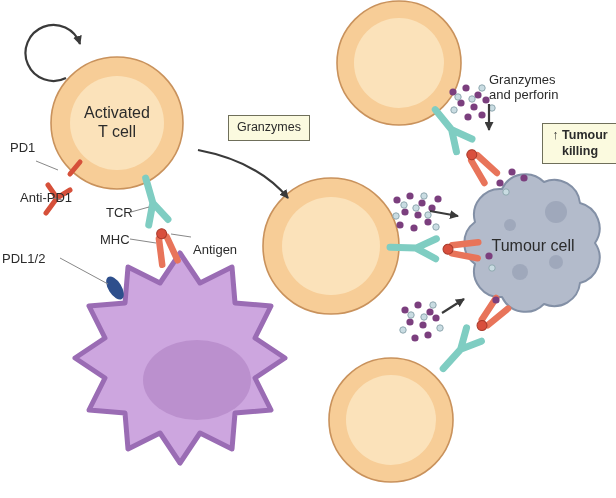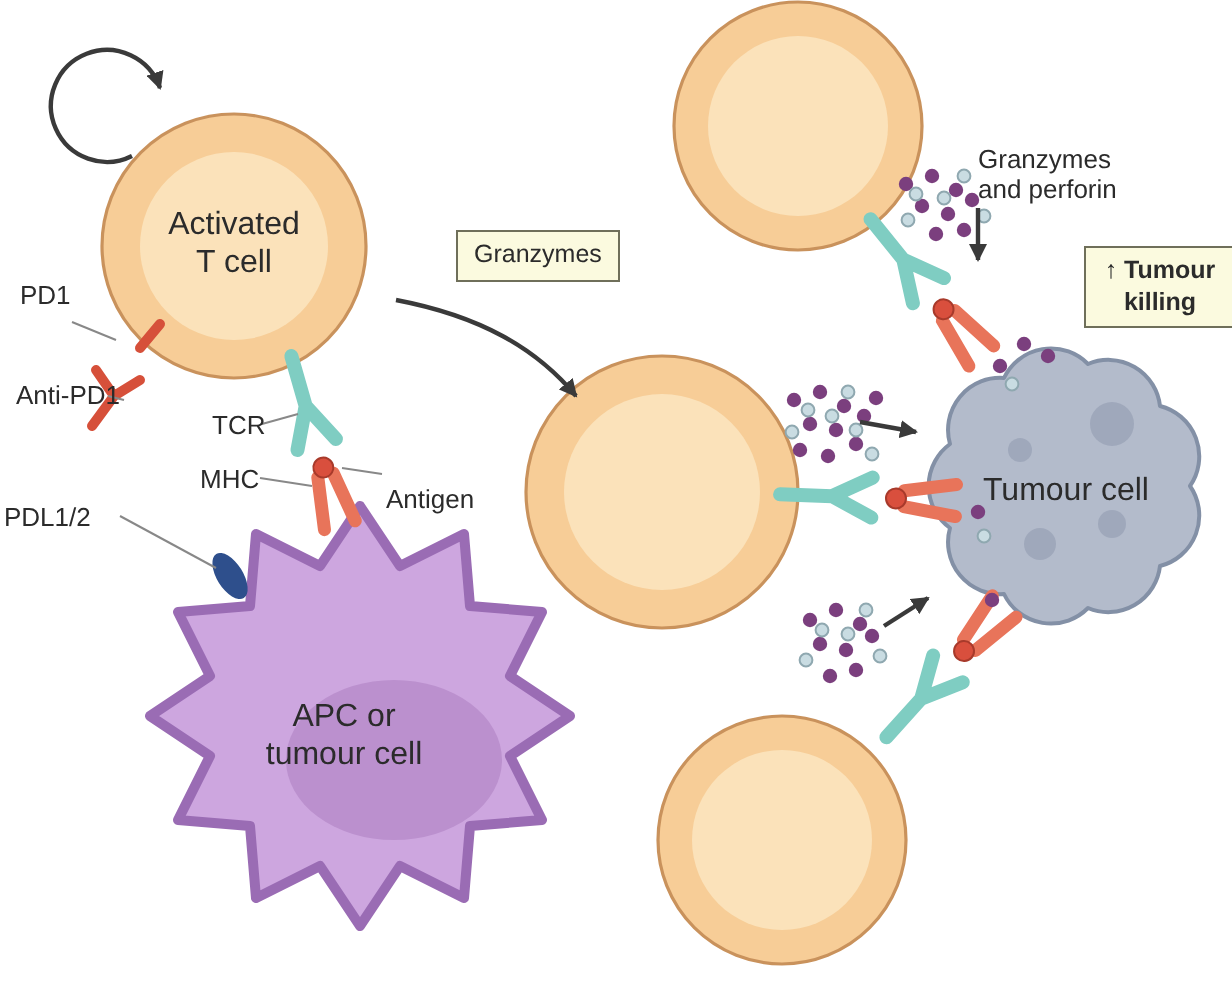--- a/index.html
+++ b/index.html
@@ -167,27 +167,25 @@
     <line class="lbl-line" x1="54" y1="198" x2="62" y2="200"></line>
     <line class="lbl-line" x1="131" y1="212" x2="149" y2="207"></line>
     <line class="lbl-line" x1="130" y1="239" x2="156" y2="243"></line>
     <line class="lbl-line" x1="191" y1="237" x2="171" y2="234"></line>
     <line class="lbl-line" x1="60" y1="258" x2="108" y2="284"></line>
   </svg>
 
   <div class="lbl lbl-lg center" style="left:67px;top:104px;width:100px">Activated
 T cell</div>
   <div class="lbl" style="left:10px;top:140px">PD1</div>
-  <div class="lbl" style="left:8px;top:190px">Anti-PD1</div>
+  <div class="lbl" style="left:20px;top:190px">Anti-PD1</div>
   <div class="lbl" style="left:106px;top:205px">TCR</div>
   <div class="lbl" style="left:100px;top:232px">MHC</div>
   <div class="lbl" style="left:193px;top:242px">Antigen</div>
   <div class="lbl" style="left:2px;top:251px">PDL1/2</div>
-  <div class="lbl lbl-lg center" style="left:110px;top:350px;width:124px">APC or
-tumour cell</div>
   <div class="lbl lbl-lg center" style="left:483px;top:237px;width:100px">Tumour cell</div>
   <div class="lbl" style="left:489px;top:72px">Granzymes
 and perforin</div>
   <div class="box" style="left:228px;top:115px">Granzymes</div>
   <div class="box bold" style="left:542px;top:123px;width:58px">↑ Tumour
 killing</div>
 
 </div>
 
 </body></html>

